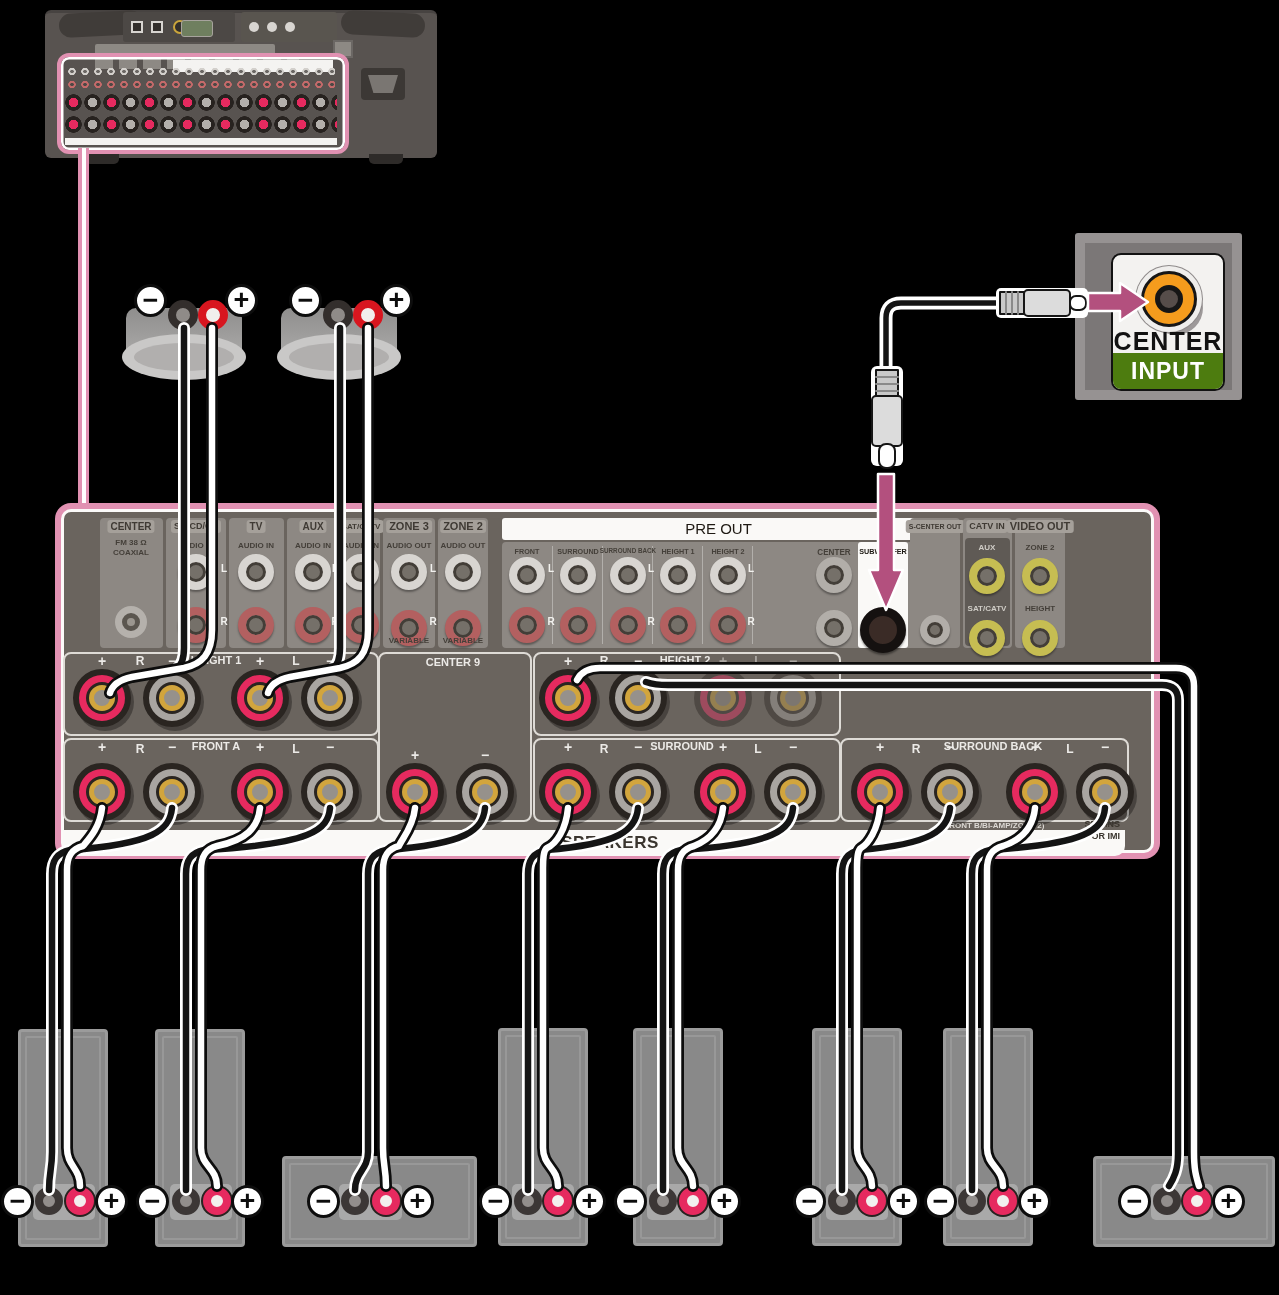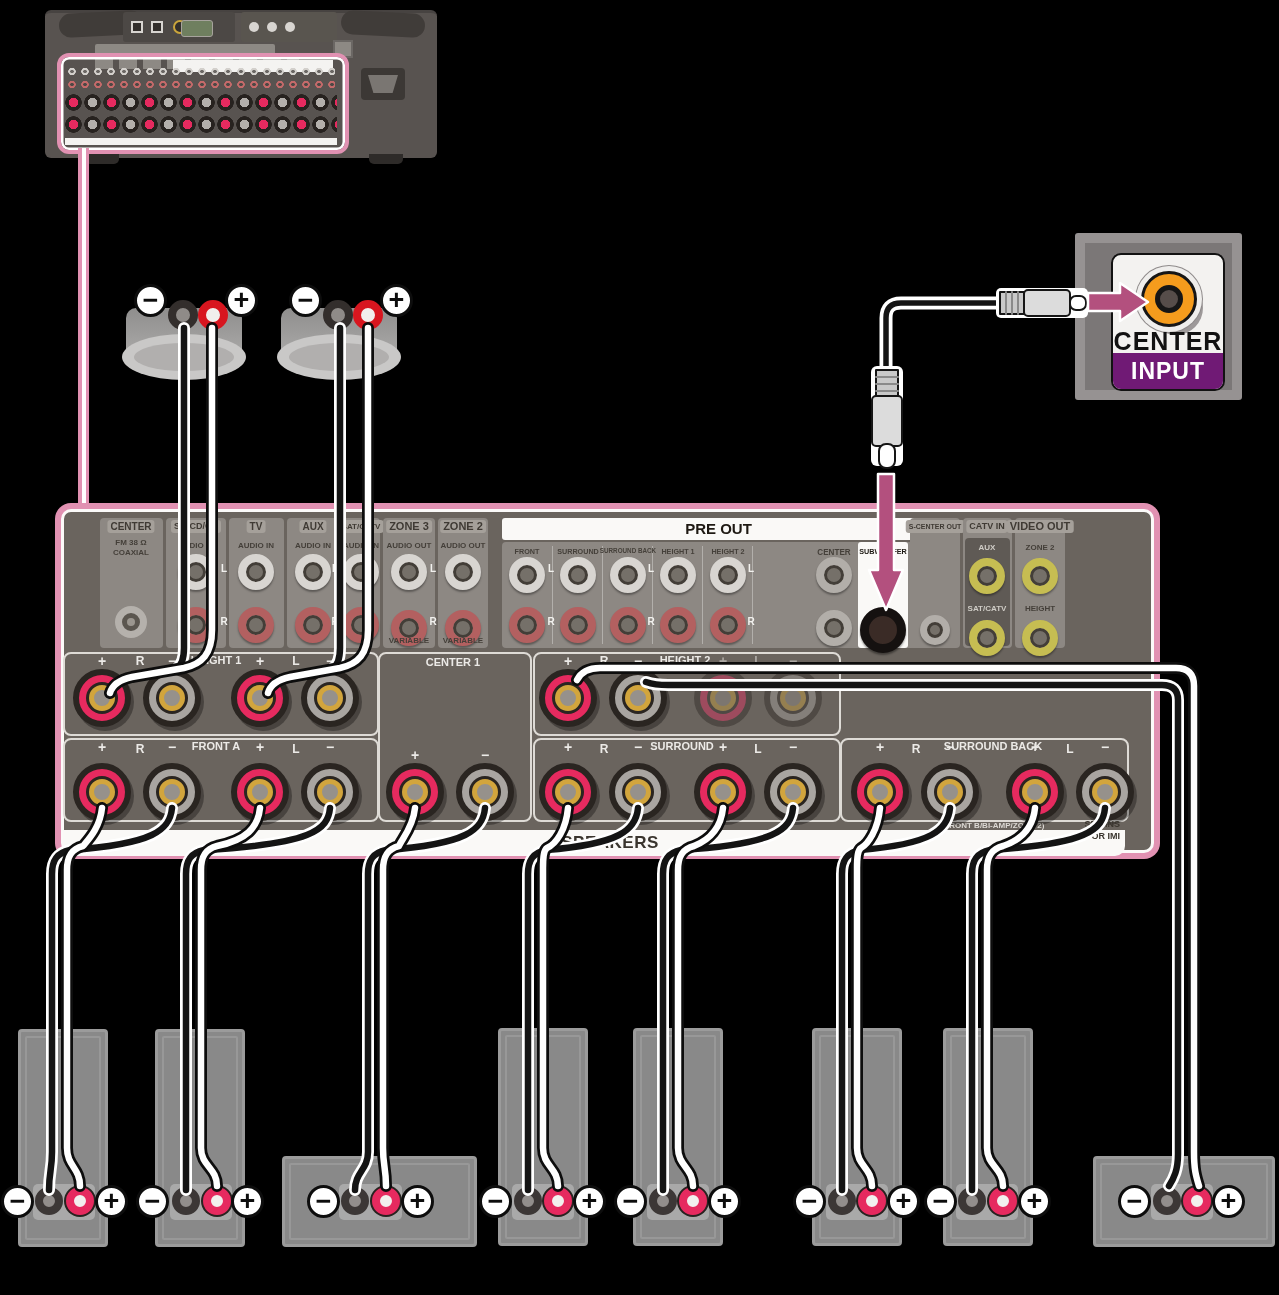--- a/index.html
+++ b/index.html
@@ -41,21 +41,21 @@
   .sub { position:absolute; color:#443f39; font-weight:bold; font-size:8px; transform:translateX(-50%);
          white-space:nowrap; }
   .sub.lt { color:#cfccc6; }
   .chL { position:absolute; color:#f2f1ee; font-weight:bold; font-size:10px; transform:translateX(-50%); }
   .lbl { position:absolute; color:#eceae7; font-weight:bold; font-size:14px; transform:translateX(-50%);
          white-space:nowrap; }
   .lbl.rl { font-size:12px; }
   .lbl.grp { font-size:11px; }
   .lbl.f { opacity:.5; }
   .gbox { position:absolute; border:2px solid #dedbd6; border-radius:8px; }
-  .preHdr { position:absolute; background:#faf9f7; color:#1e1913; font-weight:bold; font-size:15px;
+  .preHdr { position:absolute; background:#faf9f7; color:#1e1913; font-weight:normal; font-size:15px;
          text-align:center; border-radius:3px; line-height:22px; }
   .colT { position:absolute; color:#45403a; font-weight:bold; font-size:8px; transform:translateX(-50%) scaleX(.9);
          white-space:nowrap; }
   .vline { position:absolute; width:1px; background:rgba(250,249,247,.35); }
   .band { position:absolute; background:#faf9f7; border-radius:0 0 10px 10px; }
 
   
   .bspk { position:absolute; background:#898989; border:3px solid #9b9b9b; border-radius:4px; box-sizing:border-box; }
   .bspk::after { content:""; position:absolute; inset:4px; border:2px solid #989898; border-radius:2px; }
   .strip { position:absolute; background:#a9a9a9; border-radius:5px; }
@@ -78,21 +78,21 @@
   .ctD { position:absolute; width:30px; height:30px; border-radius:50%; box-sizing:border-box;
           background:#8f8b88; border:8px solid #332e2c; }
   .ctR { position:absolute; width:30px; height:30px; border-radius:50%; box-sizing:border-box;
           background:#f1efec; border:8px solid #d8161f; }
 
   
   .aibox { position:absolute; left:1075px; top:233px; width:167px; height:167px; box-sizing:border-box;
            background:#7b7777; border:10px solid #969292; border-radius:3px; }
   .aiwhite { position:absolute; left:26px; top:10px; width:114px; height:138px; background:#f3f2f0;
            border:2px solid #121212; border-radius:10px; box-sizing:border-box; }
-  .aiband { position:absolute; left:0; bottom:0; width:100%; height:36px; background:#701a75;
+  .aiband { position:absolute; left:0; bottom:0; width:100%; height:36px; background:#4d7c0f;
            border-radius:0 0 8px 8px; color:#fff; font-weight:bold; font-size:23px; text-align:center;
            line-height:36px; letter-spacing:1px; }
   .aitxt { position:absolute; left:0; top:72px; width:100%; text-align:center; color:#121212;
            font-weight:bold; font-size:25px; letter-spacing:1px; }
   .aishadow { position:absolute; left:36px; top:26px; width:54px; height:54px; border-radius:50%; background:#9d9999; }
   .aijack { position:absolute; left:28px; top:16px; width:56px; height:56px; border-radius:50%; box-sizing:border-box;
            background:#f59c1d; border:3px solid #161616; box-shadow:0 0 0 5px #efeeec, 0 0 0 6px #8e8a8a; }
   .aijack::after { content:""; position:absolute; left:50%; top:50%; transform:translate(-50%,-50%);
            width:18px; height:18px; border-radius:50%; background:#564d4a; border:5px solid #161616; }
 
@@ -319,21 +319,21 @@
     <div class="gbox" style="left:478px;top:235px;width:304px;height:80px"></div>
     <div class="gbox" style="left:785px;top:235px;width:285px;height:80px"></div>
 
     <span class="lbl" style="left:47px;top:150px">+</span>
     <span class="lbl rl" style="left:85px;top:151px">R</span>
     <span class="lbl" style="left:117px;top:150px">−</span>
     <span class="lbl grp" style="left:161px;top:151px">HEIGHT 1</span>
     <span class="lbl" style="left: 205px;top:150px">+</span>
     <span class="lbl rl" style="left:241px;top:151px">L</span>
     <span class="lbl" style="left:275px;top:150px">−</span>
-    <span class="lbl grp" style="left:398px;top:153px">CENTER 1</span>
+    <span class="lbl grp" style="left:398px;top:153px">CENTER 9</span>
     <span class="lbl" style="left:513px;top:150px">+</span>
     <span class="lbl rl" style="left:549px;top:151px">R</span>
     <span class="lbl" style="left:583px;top:150px">−</span>
     <span class="lbl grp" style="left:630px;top:151px">HEIGHT 2</span>
     <span class="lbl f" style="left:668px;top:150px">+</span>
     <span class="lbl rl f" style="left:703px;top:151px">L</span>
     <span class="lbl f" style="left:738px;top:150px">−</span>
 
     <span class="lbl" style="left:47px;top:236px">+</span>
     <span class="lbl rl" style="left:85px;top:239px">R</span>

